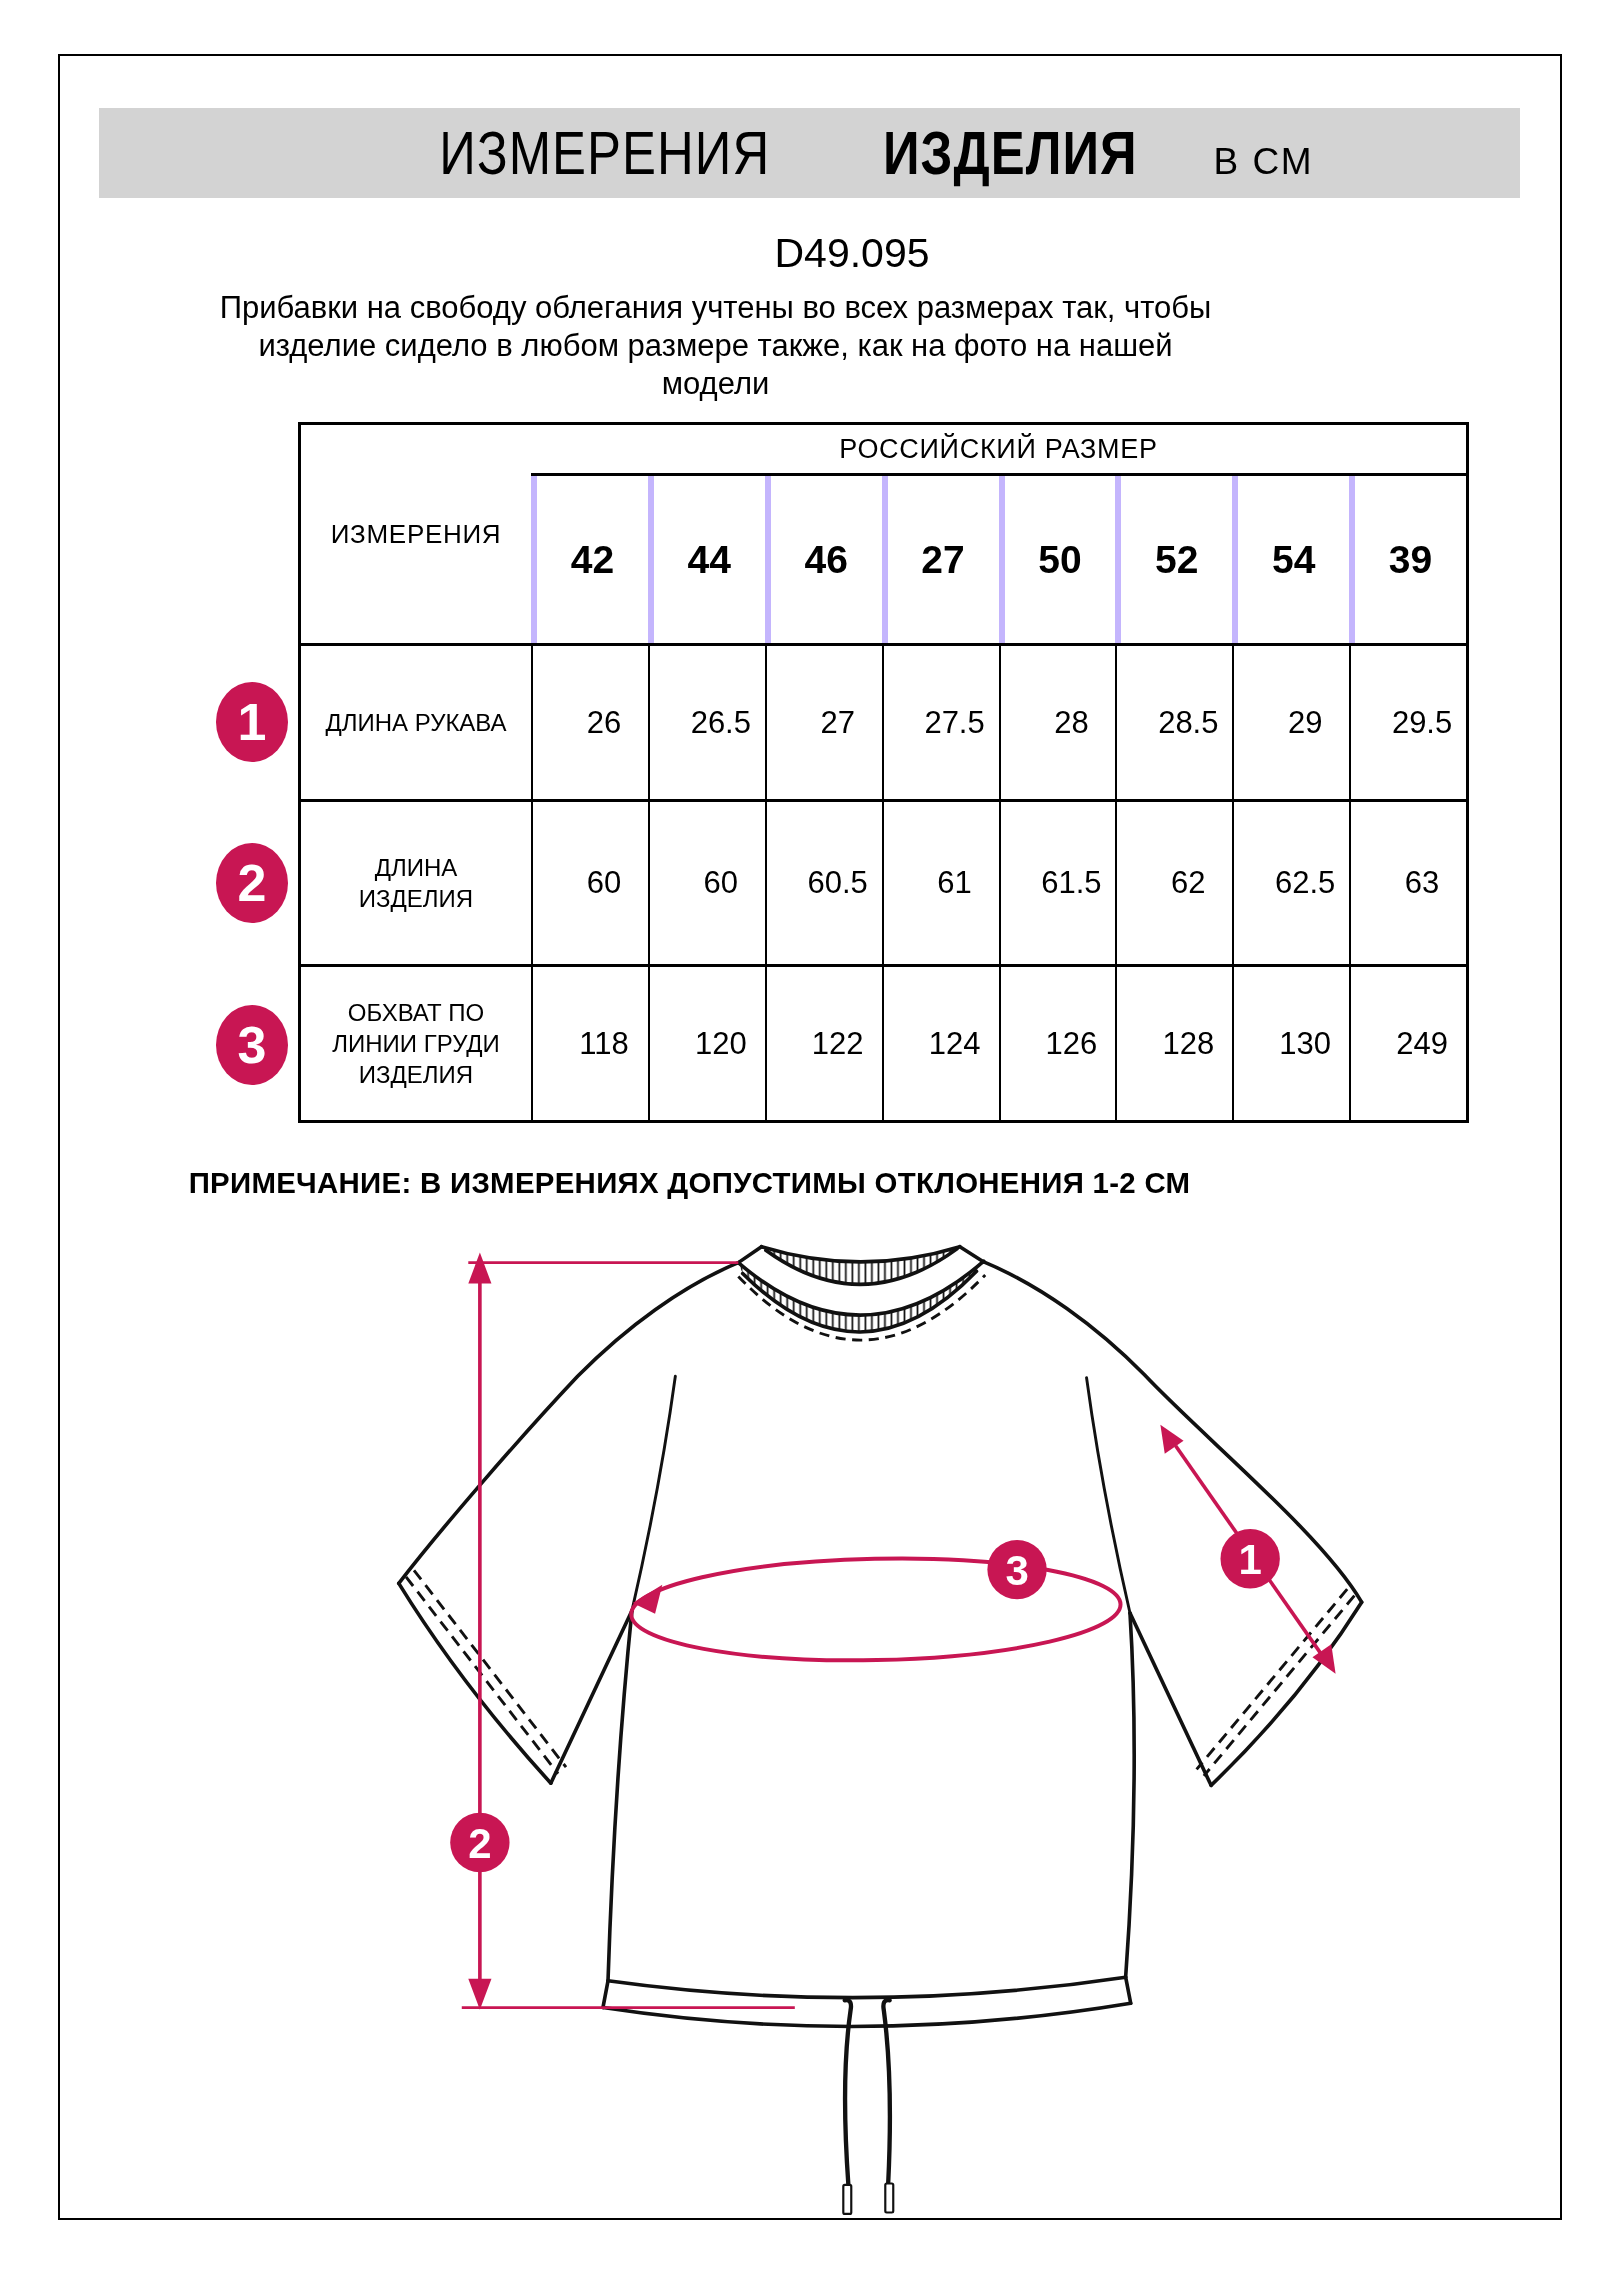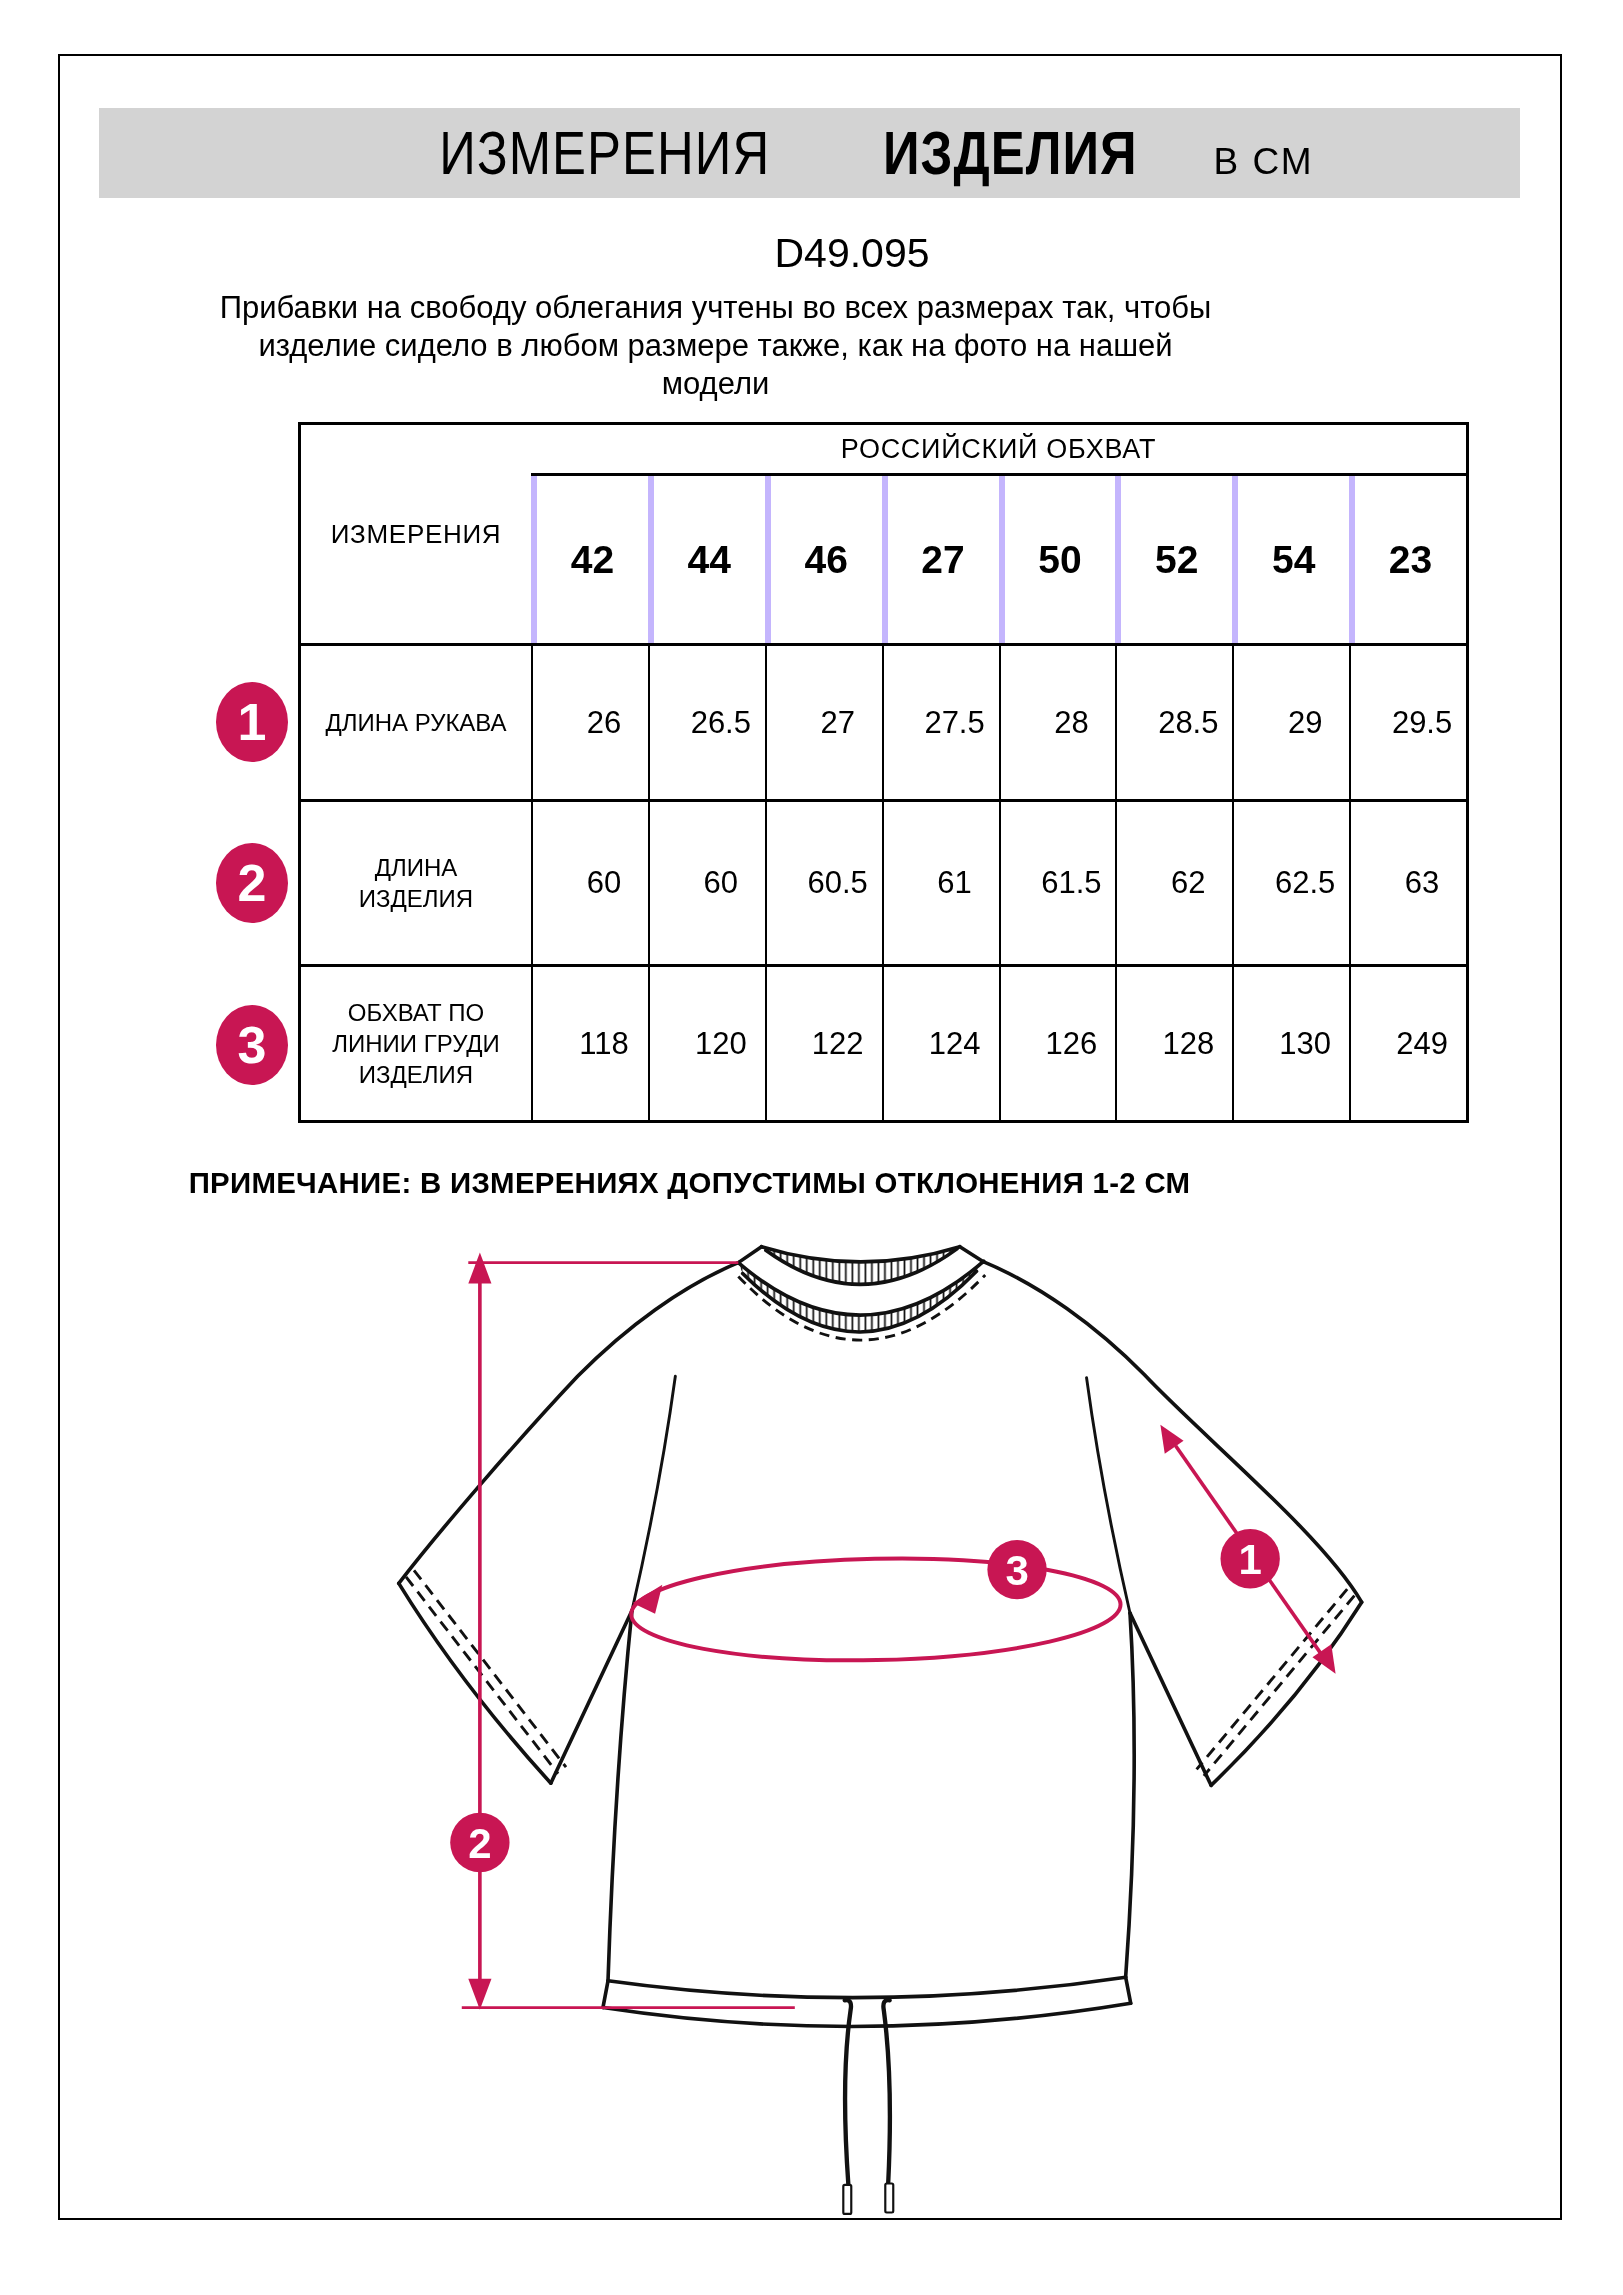--- a/index.html
+++ b/index.html
@@ -68,30 +68,30 @@
   <span class="unit">В СМ</span>
 </div>
 
 <div class="code">D49.095</div>
 <div class="desc">Прибавки на свободу облегания учтены во всех размерах так, чтобы
 изделие сидело в любом размере также, как на фото на нашей
 модели</div>
 
 <div class="mtable">
   <div class="cell corner">ИЗМЕРЕНИЯ</div>
-  <div class="cell group">РОССИЙСКИЙ ОБХВАТ</div>
+  <div class="cell group">РОССИЙСКИЙ РАЗМЕР</div>
 
   <div class="cell sizecell">42</div>
   <div class="cell sizecell">44</div>
   <div class="cell sizecell">46</div>
   <div class="cell sizecell">27</div>
   <div class="cell sizecell">50</div>
   <div class="cell sizecell">52</div>
   <div class="cell sizecell">54</div>
-  <div class="cell sizecell">23</div>
+  <div class="cell sizecell">39</div>
 
   <div class="cell labelcell">ДЛИНА РУКАВА</div>
   <div class="cell valcell">26</div>
   <div class="cell valcell">26.5</div>
   <div class="cell valcell">27</div>
   <div class="cell valcell">27.5</div>
   <div class="cell valcell">28</div>
   <div class="cell valcell">28.5</div>
   <div class="cell valcell">29</div>
   <div class="cell valcell">29.5</div>

